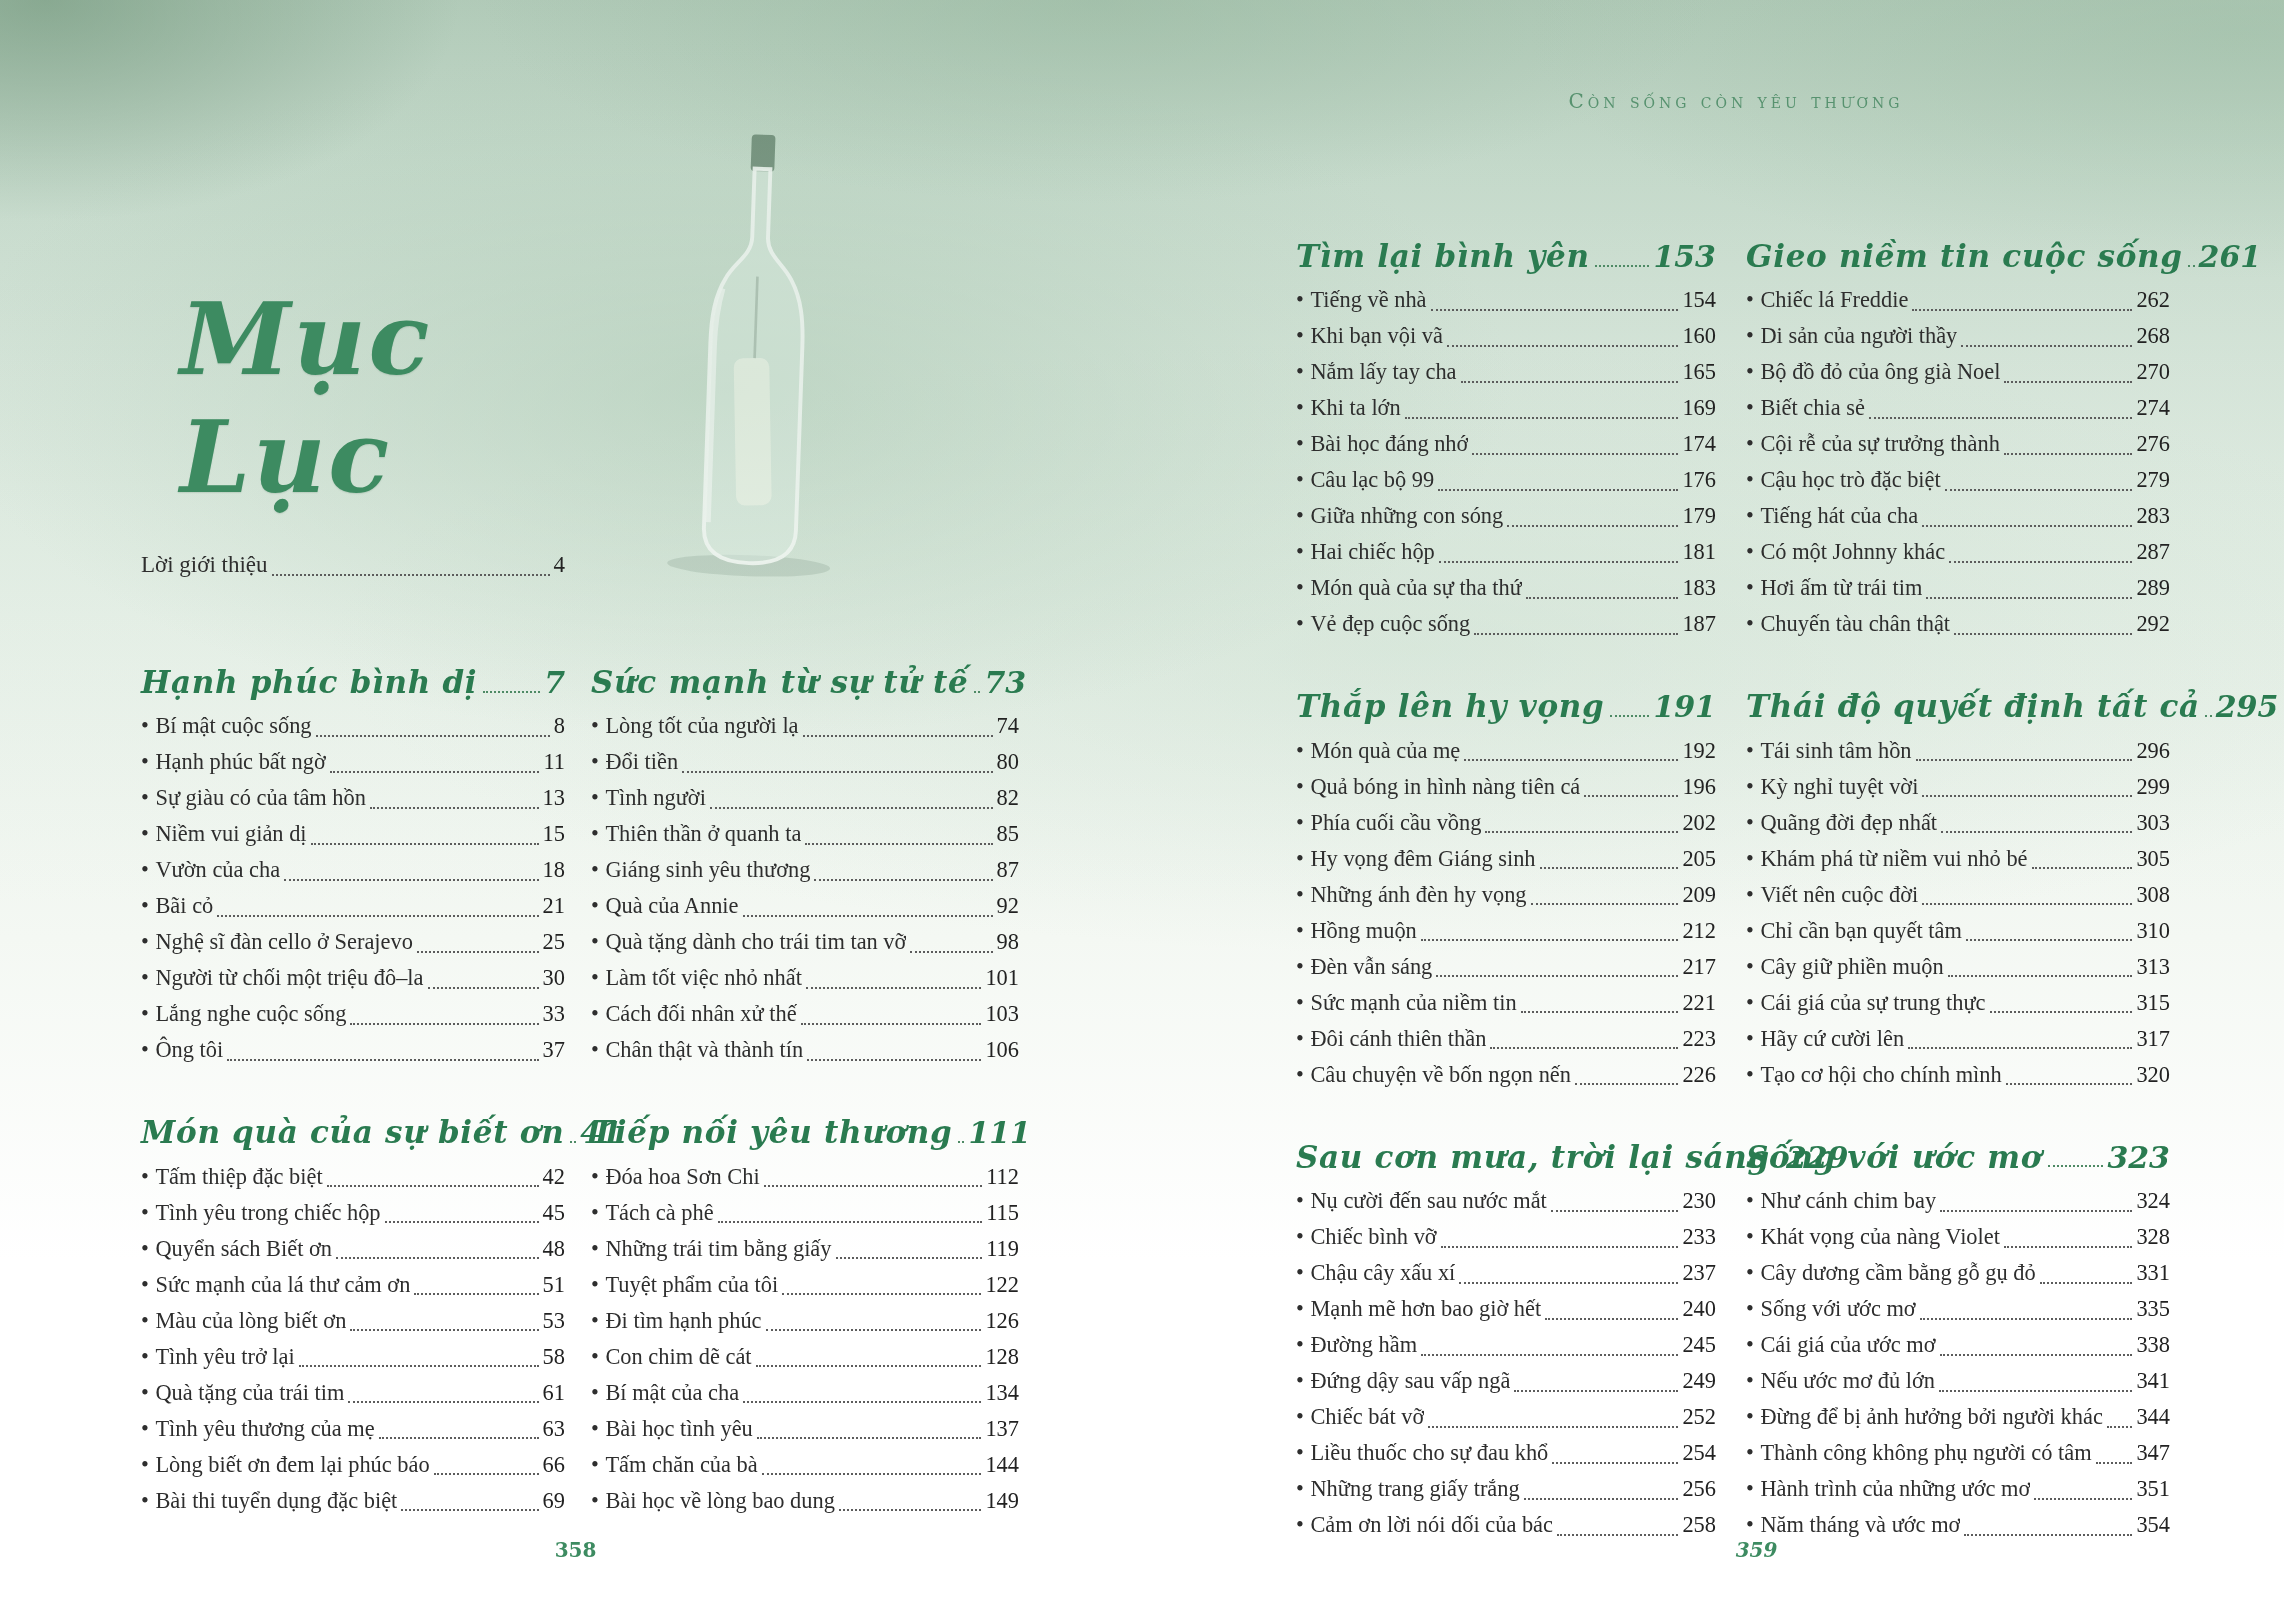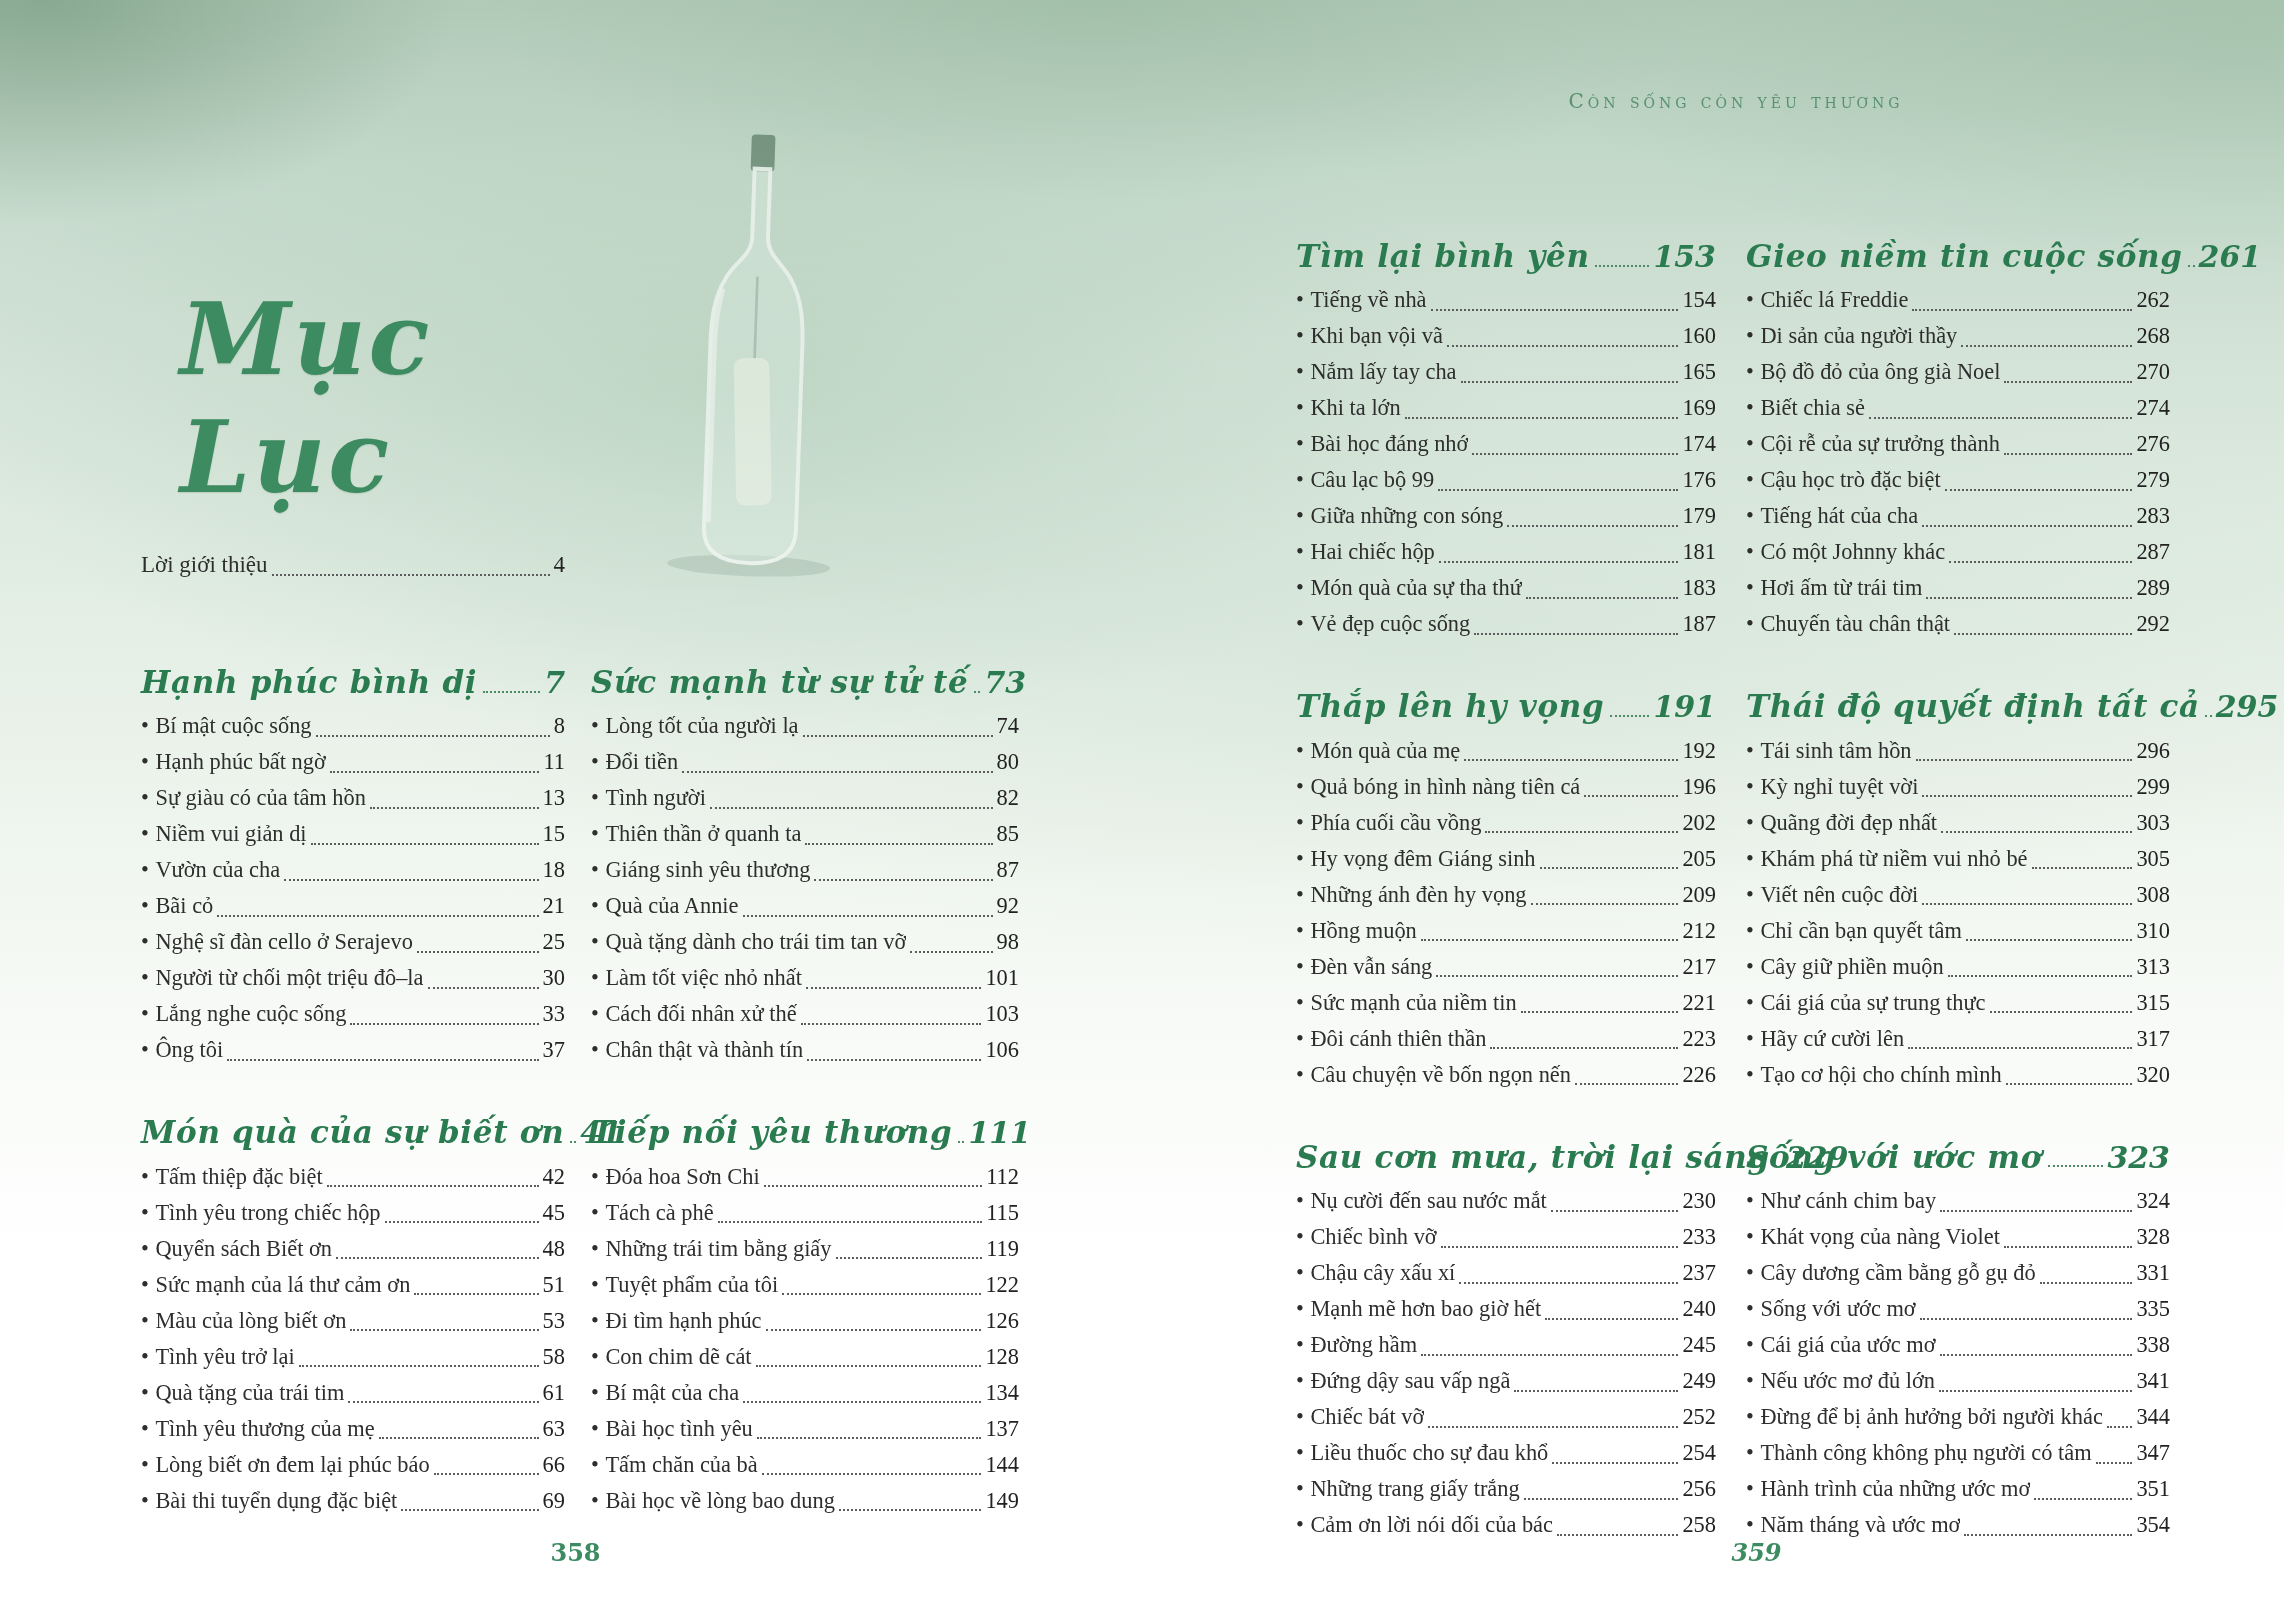--- a/index.html
+++ b/index.html
@@ -68,21 +68,21 @@
 
   .toc-item { display:flex; align-items:flex-end; font-size:22.4px; line-height:36px; color:#2e2e2e; }
   .bullet { margin-right:6.6px; flex:0 0 auto; }
   .entry-label { white-space:nowrap; flex:0 1 auto; overflow:hidden; }
   .dot-leader { flex:1 1 6.6px; min-width:6.6px; border-bottom:2px dotted #5c5c5c; margin:0 4px 7.2px 4px; }
   .entry-page { white-space:nowrap; color:#222; }
 
   .folio {
     position:absolute; top:1538px; width:395px; text-align:center;
     font-family:"DejaVu Serif", serif; font-weight:bold;
-    font-size:24px; color:#3d8b61;
+    font-size:20px; color:#3d8b61;
   }
   .folio-left  { left:378px; }
   .folio-right { left:417px;font-style:italic; }
 </style>
 </head>
 <body>
 
 <div class="spread">
 
   <div class="photo-layer">

